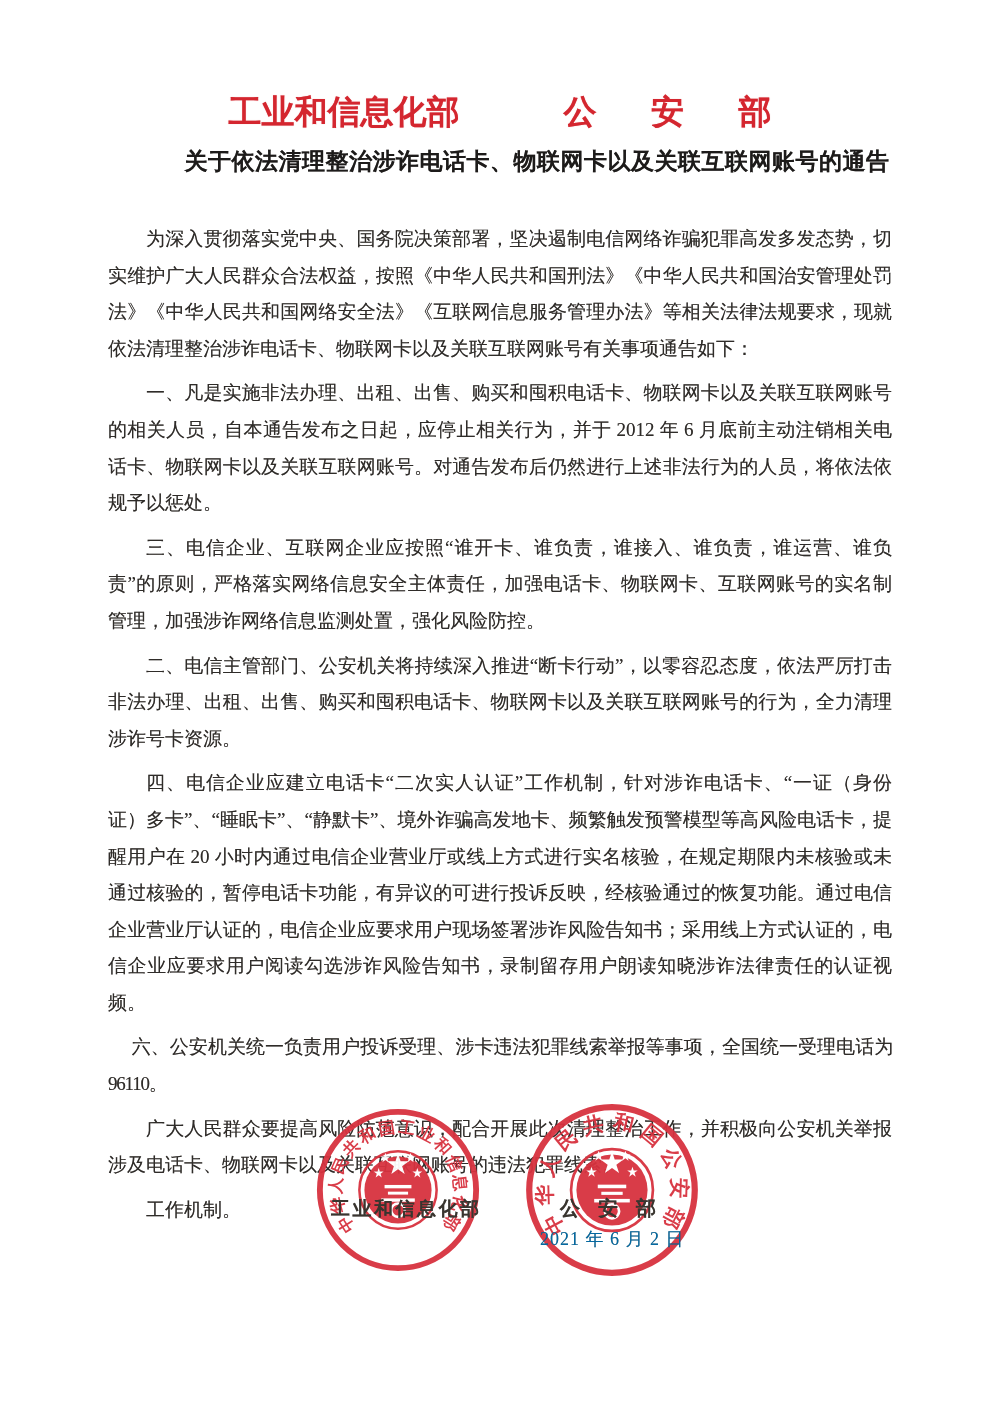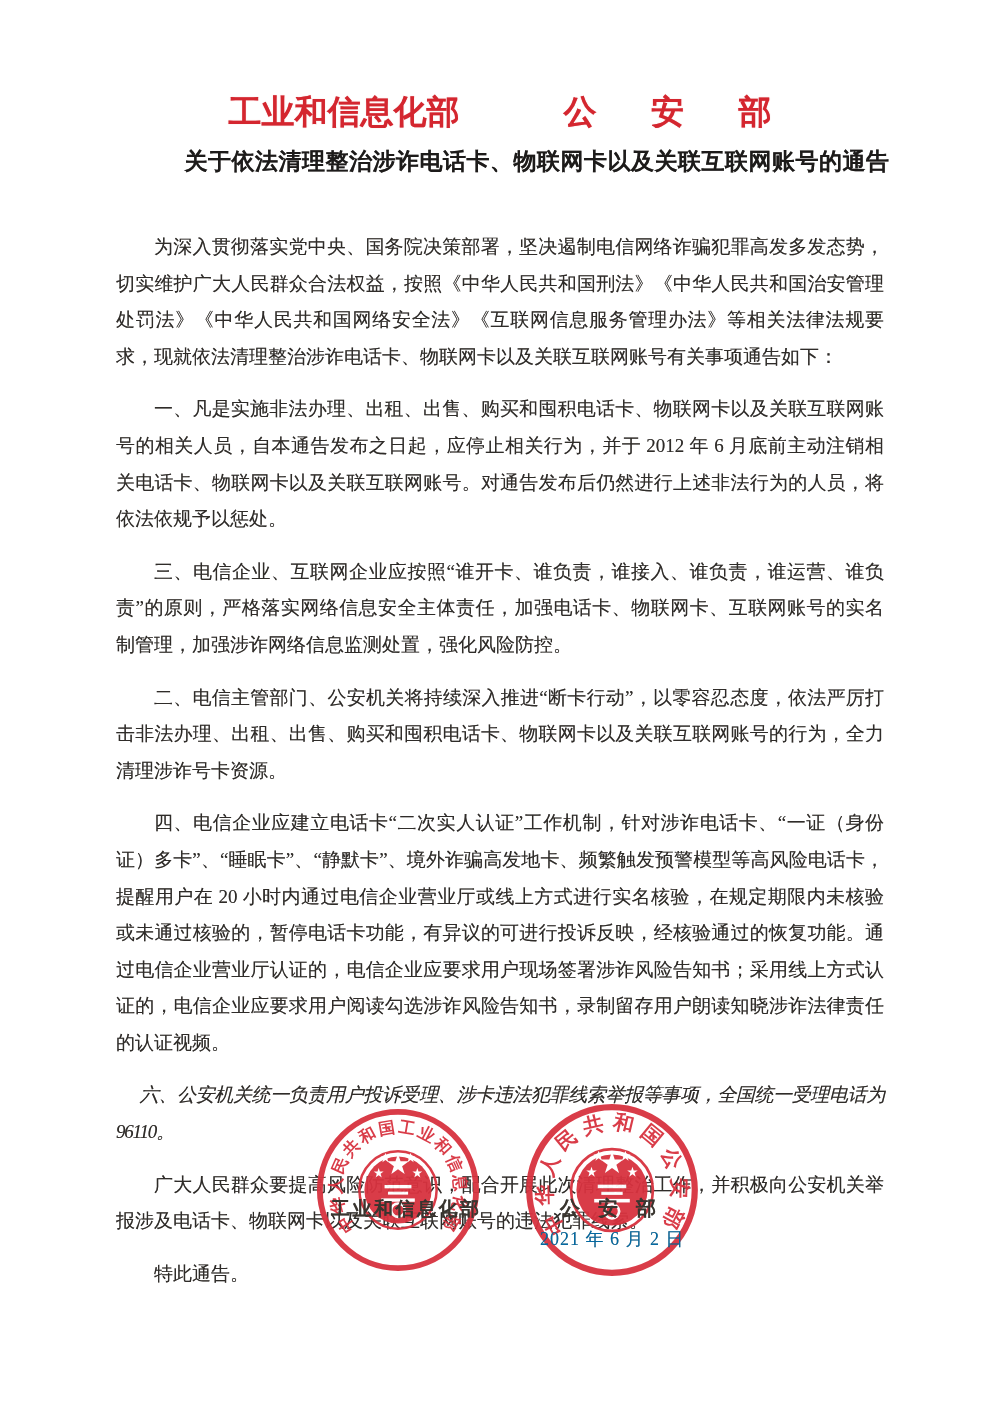--- a/index.html
+++ b/index.html
@@ -20,22 +20,22 @@
     text-align:center;font-size:23px;font-weight:bold;color:#1d1b1a;
     letter-spacing:.5px;text-shadow:0 0 .6px rgba(20,18,16,.6);
     white-space:nowrap;
     padding-left:37px;
   }
   .body{
     position:absolute;top:213px;left:100px;width:800px;
     font-size:19px;line-height:36.6px;color:#2f2c29;
     text-align:justify;text-justify:inter-ideograph;
   }
-  .body p{margin:16px;text-indent:2em;text-shadow:0 0 .6px rgba(45,42,40,.5);}
-  .body p.tight{letter-spacing:-1.2px;text-indent:1.25em;font-style:italic;}
+  .body p{margin:8px;text-indent:2em;text-shadow:0 0 .6px rgba(45,42,40,.5);}
+  .body p.tight{letter-spacing:-1.2px;text-indent:1.25em;}
   .seal{position:absolute;opacity:.95;}
   .seal svg{display:block;width:100%;height:100%;}
   .seal-left{left:314px;top:1106px;width:168px;height:168px;}
   .seal-right{left:523px;top:1101px;width:178px;height:178px;}
   .ring{stroke:#d8323f;fill:none;}
   .ring-text{fill:#d8323f;font-weight:bold;font-family:"Liberation Serif","DejaVu Serif",serif;}
   .seal-left .ring-text{font-size:19.5px;letter-spacing:2.8px;}
   .seal-right .ring-text{font-size:23px;letter-spacing:8px;}
   .emblem-fill{fill:#d8323f;}
   .sig{position:absolute;font-weight:bold;color:#39352f;white-space:nowrap;
@@ -60,21 +60,21 @@
   <h1 class="title">关于依法清理整治涉诈电话卡、物联网卡以及关联互联网账号的通告</h1>
 
   <div class="body">
     <p>为深入贯彻落实党中央、国务院决策部署，坚决遏制电信网络诈骗犯罪高发多发态势，切实维护广大人民群众合法权益，按照《中华人民共和国刑法》《中华人民共和国治安管理处罚法》《中华人民共和国网络安全法》《互联网信息服务管理办法》等相关法律法规要求，现就依法清理整治涉诈电话卡、物联网卡以及关联互联网账号有关事项通告如下：</p>
     <p>一、凡是实施非法办理、出租、出售、购买和囤积电话卡、物联网卡以及关联互联网账号的相关人员，自本通告发布之日起，应停止相关行为，并于 2012 年 6 月底前主动注销相关电话卡、物联网卡以及关联互联网账号。对通告发布后仍然进行上述非法行为的人员，将依法依规予以惩处。</p>
     <p>三、电信企业、互联网企业应按照“谁开卡、谁负责，谁接入、谁负责，谁运营、谁负责”的原则，严格落实网络信息安全主体责任，加强电话卡、物联网卡、互联网账号的实名制管理，加强涉诈网络信息监测处置，强化风险防控。</p>
     <p>二、电信主管部门、公安机关将持续深入推进“断卡行动”，以零容忍态度，依法严厉打击非法办理、出租、出售、购买和囤积电话卡、物联网卡以及关联互联网账号的行为，全力清理涉诈号卡资源。</p>
     <p>四、电信企业应建立电话卡“二次实人认证”工作机制，针对涉诈电话卡、“一证（身份证）多卡”、“睡眠卡”、“静默卡”、境外诈骗高发地卡、频繁触发预警模型等高风险电话卡，提醒用户在 20 小时内通过电信企业营业厅或线上方式进行实名核验，在规定期限内未核验或未通过核验的，暂停电话卡功能，有异议的可进行投诉反映，经核验通过的恢复功能。通过电信企业营业厅认证的，电信企业应要求用户现场签署涉诈风险告知书；采用线上方式认证的，电信企业应要求用户阅读勾选涉诈风险告知书，录制留存用户朗读知晓涉诈法律责任的认证视频。</p>
     <p class="tight">六、公安机关统一负责用户投诉受理、涉卡违法犯罪线索举报等事项，全国统一受理电话为 96110。</p>
     <p>广大人民群众要提高风险防范意识，配合开展此次清理整治工作，并积极向公安机关举报涉及电话卡、物联网卡以及关联互联网账号的违法犯罪线索。</p>
-    <p>特此通告。</p>
+    <p>工作机制。</p>
   </div>
 
   <div class="seal seal-left">
     <svg viewBox="0 0 200 200" xmlns="http://www.w3.org/2000/svg">
       <defs>
         <path id="star" d="M0,-10 L2.245,-3.09 L9.511,-3.09 L3.633,1.18 L5.878,8.09 L0,3.82 L-5.878,8.09 L-3.633,1.18 L-9.511,-3.09 L-2.245,-3.09 Z"></path>
         <path id="arcL" d="M 49.9 145.9 A 68 68 0 1 1 150.1 145.9"></path>
       </defs>
       <circle cx="100" cy="100" r="93" class="ring" stroke-width="7"></circle>
       <text text-anchor="middle" class="ring-text"><textPath href="#arcL" startOffset="50%">中华人民共和国工业和信息化部</textPath></text>

